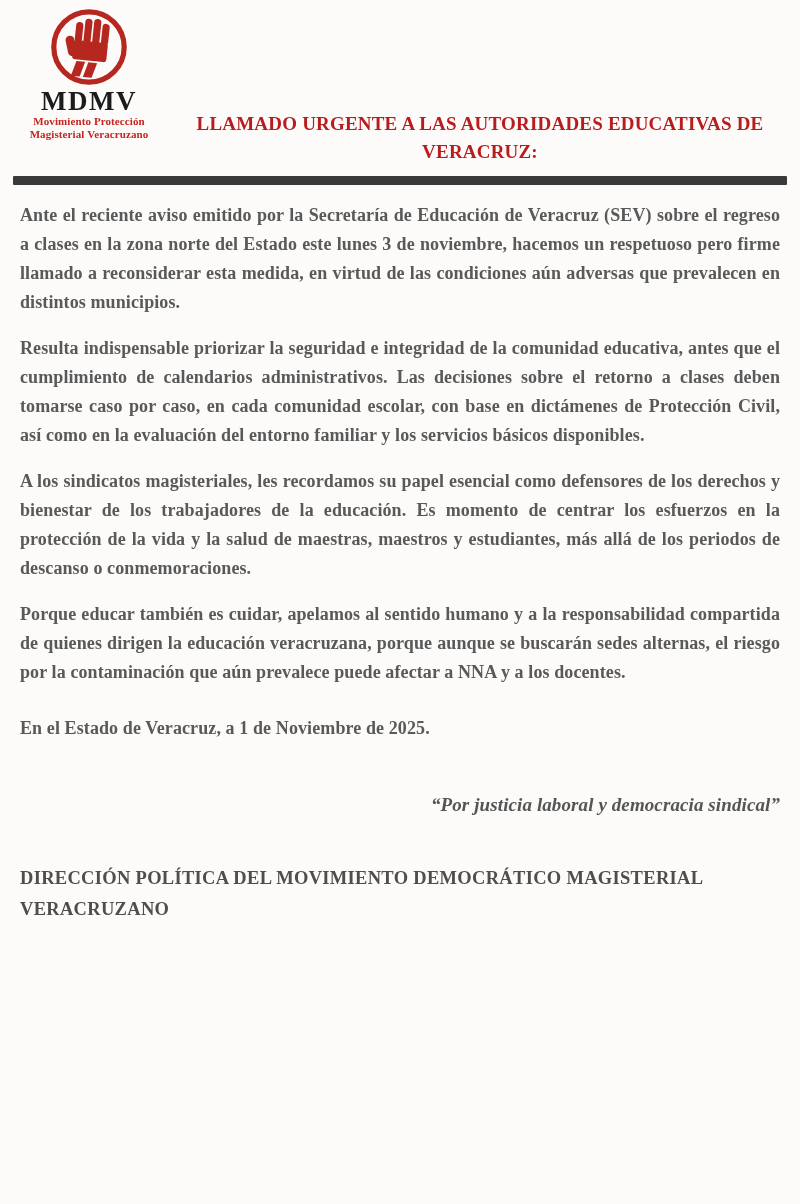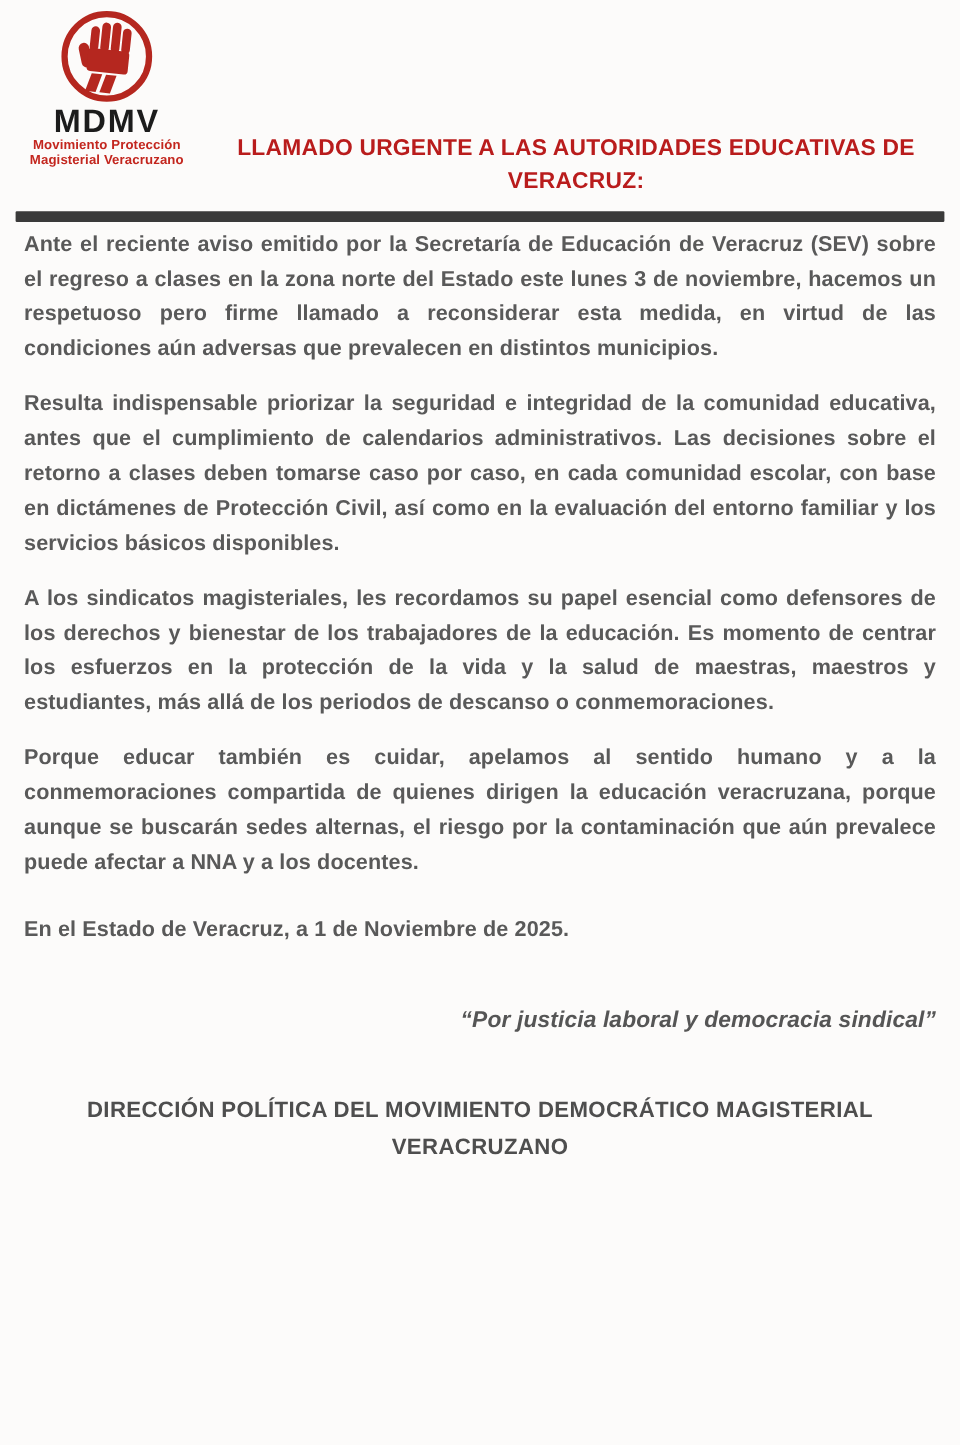--- a/index.html
+++ b/index.html
@@ -1,21 +1,21 @@
 <!DOCTYPE html>
 <html><head>
 <meta charset="utf-8">
 <style>
   html, body { margin: 0; padding: 0; background: #f4f3f2; }
   .page {
     width: 800px;
     height: 1204px;
     margin: 0 auto;
     background: #fcfbfa;
-    font-family: Liberation Sans, sans-serif;
+    font-family: Liberation Serif, serif;
     font-weight: bold;
     color: #595959;
     overflow: hidden;
     box-sizing: border-box;
   }
   .hdr {
     display: flex;
     height: 176px;
     align-items: flex-start;
   }
@@ -49,40 +49,39 @@
     color: #b91c1c;
     letter-spacing: 0.2px;
   }
   .rule {
     height: 9px;
     background: #3a3a3a;
     margin: 0 13px;
     border-radius: 1px;
   }
   .body {
-    padding: 4px 20px 0 20px;
+    padding: 16px 20px 0 20px;
     font-size: 18px;
     line-height: 29px;
     text-align: justify;
     letter-spacing: 0.1px;
   }
   .body p { margin: 0 0 17px 0; }
   .date-line {
     text-align: left;
     margin: 27px 0 0 0 !important;
   }
   .slogan {
     text-align: right;
     font-style: italic;
     font-size: 19px;
     color: #555555;
     margin: 47px 0 0 0 !important;
   }
   .footer {
-    text-align: center;
     font-size: 18.5px;
     line-height: 31px;
     color: #4e4e4e;
     margin-top: 44px;
     letter-spacing: 0.3px;
   }
 </style>
 </head>
 <body>
 
@@ -109,21 +108,21 @@
     </div>
     <h1 class="title">LLAMADO URGENTE A LAS AUTORIDADES EDUCATIVAS DE VERACRUZ:</h1>
   </header>
 
   <div class="rule"></div>
 
   <main class="body">
     <p>Ante el reciente aviso emitido por la Secretaría de Educación de Veracruz (SEV) sobre el regreso a clases en la zona norte del Estado este lunes 3 de noviembre, hacemos un respetuoso pero firme llamado a reconsiderar esta medida, en virtud de las condiciones aún adversas que prevalecen en distintos municipios.</p>
     <p>Resulta indispensable priorizar la seguridad e integridad de la comunidad educativa, antes que el cumplimiento de calendarios administrativos. Las decisiones sobre el retorno a clases deben tomarse caso por caso, en cada comunidad escolar, con base en dictámenes de Protección Civil, así como en la evaluación del entorno familiar y los servicios básicos disponibles.</p>
     <p>A los sindicatos magisteriales, les recordamos su papel esencial como defensores de los derechos y bienestar de los trabajadores de la educación. Es momento de centrar los esfuerzos en la protección de la vida y la salud de maestras, maestros y estudiantes, más allá de los periodos de descanso o conmemoraciones.</p>
-    <p>Porque educar también es cuidar, apelamos al sentido humano y a la conmemoraciones compartida de quienes dirigen la educación veracruzana, porque aunque se buscarán sedes alternas, el riesgo por la contaminación que aún prevalece puede afectar a NNA y a los docentes.</p>
+    <p>Porque educar también es cuidar, apelamos al sentido humano y a la responsabilidad compartida de quienes dirigen la educación veracruzana, porque aunque se buscarán sedes alternas, el riesgo por la contaminación que aún prevalece puede afectar a NNA y a los docentes.</p>
 
     <p class="date-line">En el Estado de Veracruz, a 1 de Noviembre de 2025.</p>
 
     <p class="slogan">“Por justicia laboral y democracia sindical”</p>
 
     <div class="footer">
       <div>DIRECCIÓN POLÍTICA DEL MOVIMIENTO DEMOCRÁTICO MAGISTERIAL</div>
       <div>VERACRUZANO</div>
     </div>
   </main>

